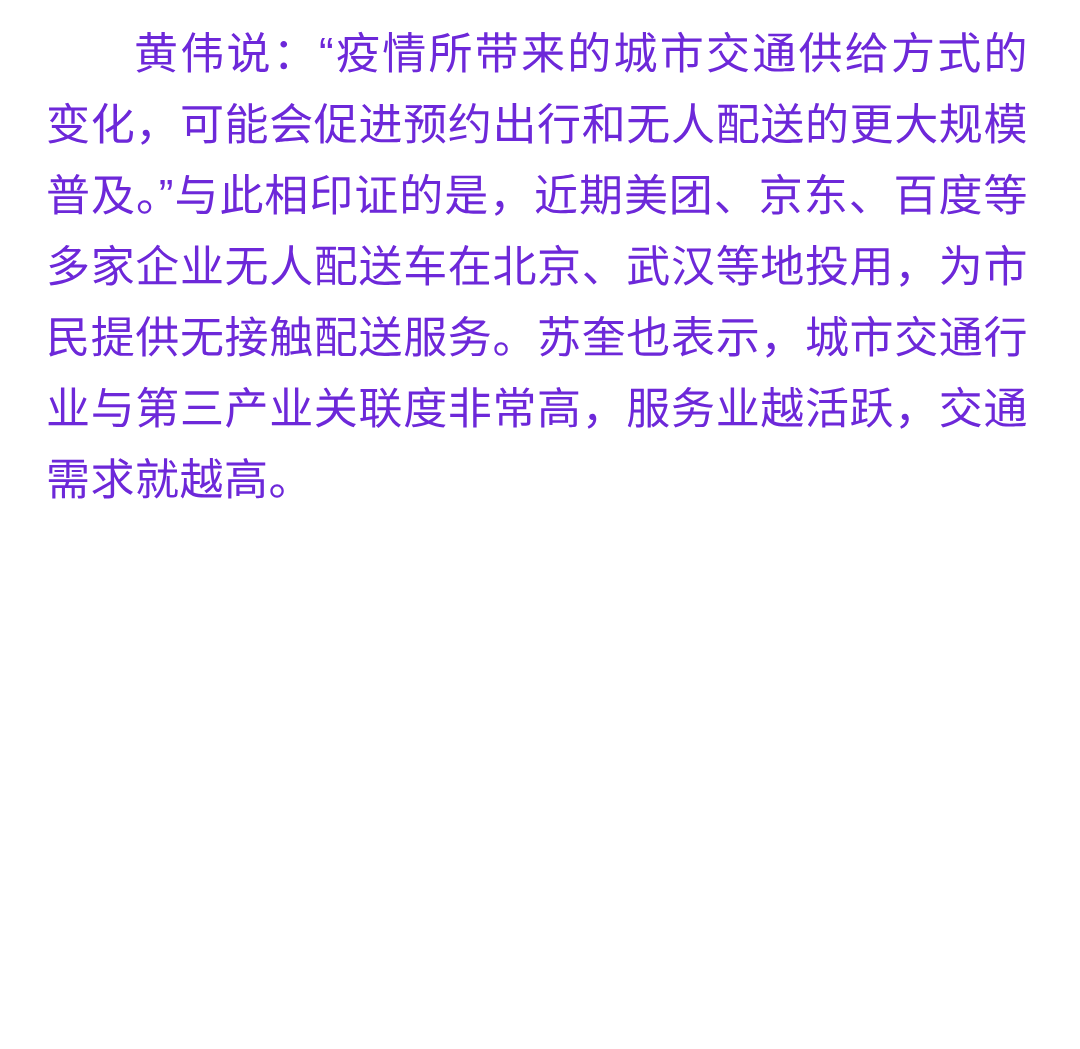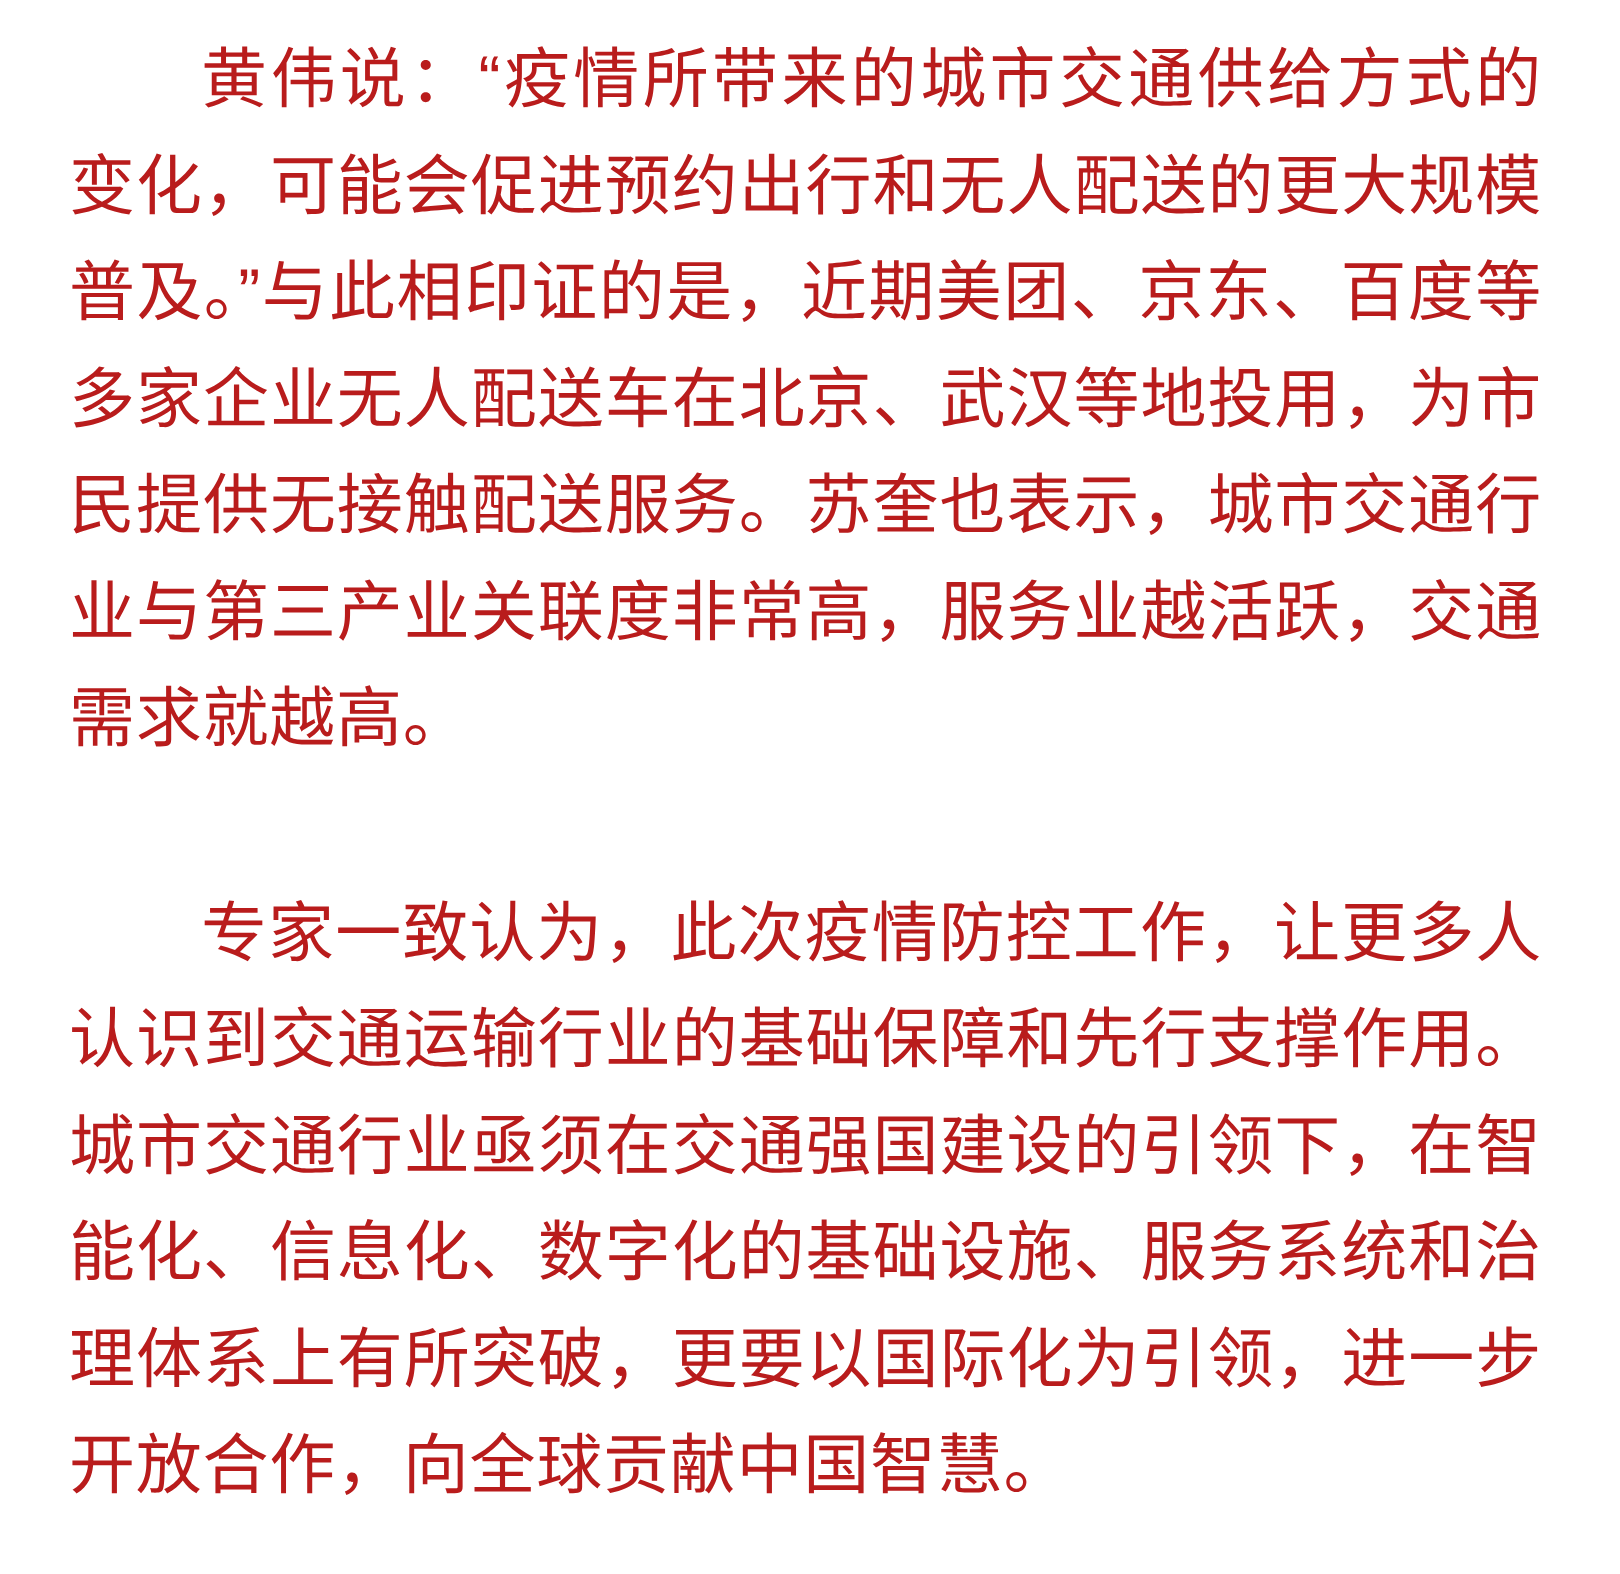--- a/index.html
+++ b/index.html
@@ -18,35 +18,34 @@
     box-sizing: border-box;
     width: 1080px;
     height: 1049px;
     padding: 18px 52px 0 46px;
     background: #ffffff;
   }
   .article-body {
     display: block;
   }
   .paragraph {
-    color: #b91c1c;
+    color: #6d28d9;
     font-size: 44px;
     line-height: 71px;
     letter-spacing: 0.5px;
     text-indent: 2em;
     text-align: justify;
     text-justify: inter-ideograph;
     margin: 0;
     font-weight: 400;
   }
   .paragraph + .paragraph {
     margin-top: 72px;
   }
 </style>
 </head>
 <body>
 
 <div class="page">
   <div class="article-body">
     <p class="paragraph">黄伟说：“疫情所带来的城市交通供给方式的变化，可能会促进预约出行和无人配送的更大规模普及。”与此相印证的是，近期美团、京东、百度等多家企业无人配送车在北京、武汉等地投用，为市民提供无接触配送服务。苏奎也表示，城市交通行业与第三产业关联度非常高，服务业越活跃，交通需求就越高。</p>
-    <p class="paragraph">专家一致认为，此次疫情防控工作，让更多人认识到交通运输行业的基础保障和先行支撑作用。城市交通行业亟须在交通强国建设的引领下，在智能化、信息化、数字化的基础设施、服务系统和治理体系上有所突破，更要以国际化为引领，进一步开放合作，向全球贡献中国智慧。</p>
   </div>
 </div>
 
 </body></html>

